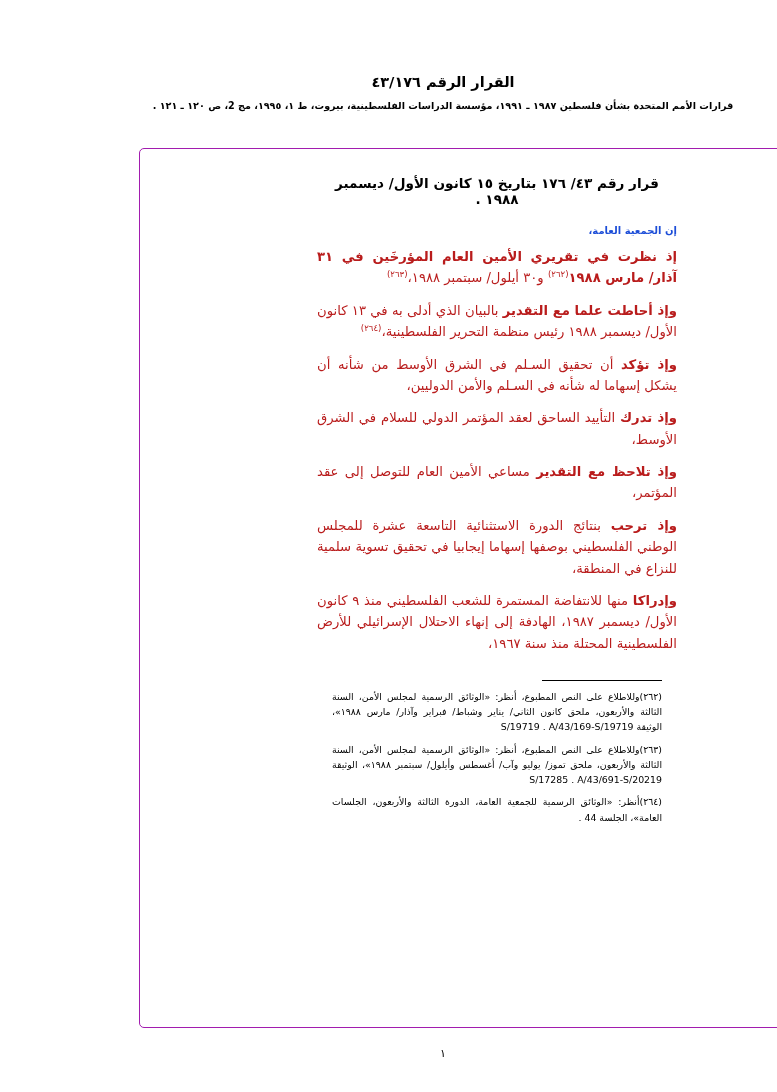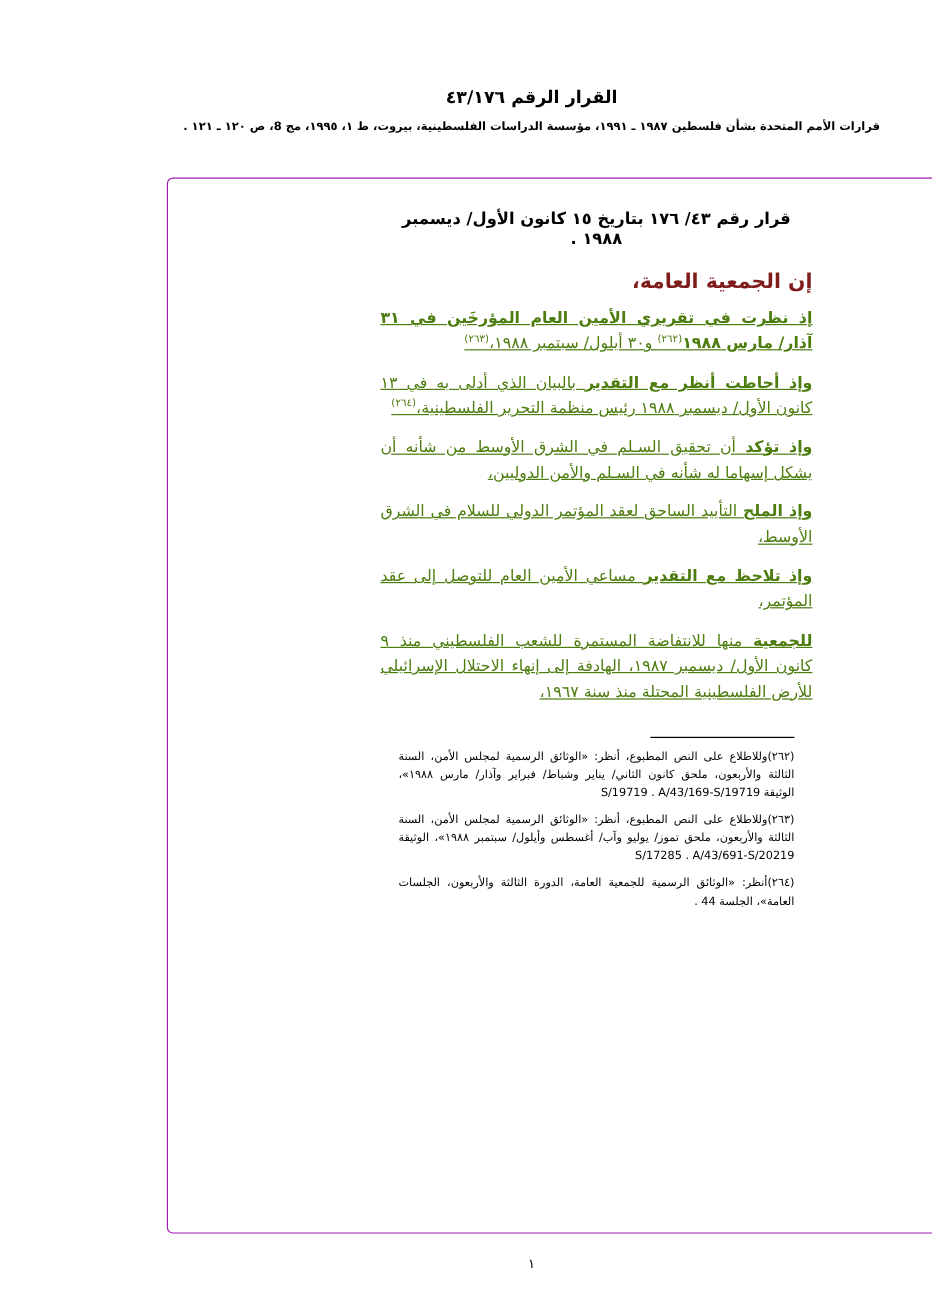--- a/index.html
+++ b/index.html
@@ -71,22 +71,21 @@
     margin: 0 auto 0 auto;
     text-align: right;
     direction: rtl;
   }
 
   .para {
     font-size: 13.2px;
     line-height: 1.62;
     margin: 0 0 11px 0;
     text-align: right;
-    color: #4d7c0f;
-    text-decoration: underline;
+    color: #b91c1c;
   }
   .para.justify {
     text-align: justify;
     text-align-last: right;
   }
   .title-line {
     font-size: 13.6px;
     font-weight: bold;
     line-height: 1.6;
     margin: 0;
@@ -97,25 +96,25 @@
     font-size: 13.6px;
     font-weight: bold;
     text-align: center;
     margin: 0 0 18px 0;
     color: #000;
   }
   .title-block {
     margin: 0 0 18px 0;
   }
   .org-line {
-    font-size: 17px;
+    font-size: 10px;
     font-weight: bold;
     margin: 0 0 10px 0;
     text-align: right;
-    color: #7f1d1d;
+    color: #1d4ed8;
   }
   .bold-inline {
     font-weight: bold;
   }
   .fnref {
     font-size: 8.6px;
     vertical-align: super;
     font-weight: normal;
   }
 
@@ -161,44 +160,45 @@
     color: #000;
   }
 </style>
 </head>
 <body>
 
 <div class="page">
 
   <div class="doc-header">
     <div class="res-number">القرار الرقم ٤٣/١٧٦</div>
-    <div class="source-line">قرارات الأمم المتحدة بشأن فلسطين ١٩٨٧ ـ ١٩٩١، مؤسسة الدراسات الفلسطينية، بيروت، ط ١، ١٩٩٥، مج 8، ص ١٢٠ ـ ١٢١ .</div>
+    <div class="source-line">قرارات الأمم المتحدة بشأن فلسطين ١٩٨٧ ـ ١٩٩١، مؤسسة الدراسات الفلسطينية، بيروت، ط ١، ١٩٩٥، مج 2، ص ١٢٠ ـ ١٢١ .</div>
   </div>
 
   <div class="green-frame">
     <div class="content">
       <div class="body-col">
 
         <div class="heading-res">قرار رقم ٤٣/ ١٧٦ بتاريخ ١٥ كانون الأول/ ديسمبر ١٩٨٨ .</div>
 
 
         <div class="org-line">إن الجمعية العامة،</div>
 
         <p class="para justify"><span class="bold-inline">إذ نظرت في تقريري الأمين العام المؤرخَين في ٣١ آذار/ مارس ١٩٨٨</span><span class="fnref">(٢٦٢)</span><span> و٣٠ أيلول/ سبتمبر ١٩٨٨،</span><span class="fnref">(٢٦٣)</span></p>
 
-        <p class="para justify"><span class="bold-inline">وإذ أحاطت أنظر مع التقدير</span><span> بالبيان الذي أدلى به في ١٣ كانون الأول/ ديسمبر ١٩٨٨ رئيس منظمة التحرير الفلسطينية،</span><span class="fnref">(٢٦٤)</span></p>
+        <p class="para justify"><span class="bold-inline">وإذ أحاطت علما مع التقدير</span><span> بالبيان الذي أدلى به في ١٣ كانون الأول/ ديسمبر ١٩٨٨ رئيس منظمة التحرير الفلسطينية،</span><span class="fnref">(٢٦٤)</span></p>
 
         <p class="para justify"><span class="bold-inline">وإذ تؤكد</span><span> أن تحقيق السـلم في الشرق الأوسط من شأنه أن يشكل إسهاما له شأنه في السـلم والأمن الدوليين،</span></p>
 
-        <p class="para justify"><span class="bold-inline">وإذ الملح</span><span> التأييد الساحق لعقد المؤتمر الدولي للسلام في الشرق الأوسط،</span></p>
+        <p class="para justify"><span class="bold-inline">وإذ تدرك</span><span> التأييد الساحق لعقد المؤتمر الدولي للسلام في الشرق الأوسط،</span></p>
 
         <p class="para justify"><span class="bold-inline">وإذ تلاحظ مع التقدير</span><span> مساعي الأمين العام للتوصل إلى عقد المؤتمر،</span></p>
 
-
-        <p class="para justify"><span class="bold-inline">للجمعية</span><span> منها للانتفاضة المستمرة للشعب الفلسطيني منذ ٩ كانون الأول/ ديسمبر ١٩٨٧، الهادفة إلى إنهاء الاحتلال الإسرائيلي للأرض الفلسطينية المحتلة منذ سنة ١٩٦٧،</span></p>
+        <p class="para justify"><span class="bold-inline">وإذ ترحب</span><span> بنتائج الدورة الاستثنائية التاسعة عشرة للمجلس الوطني الفلسطيني بوصفها إسهاما إيجابيا في تحقيق تسوية سلمية للنزاع في المنطقة،</span></p>
+
+        <p class="para justify"><span class="bold-inline">وإدراكا</span><span> منها للانتفاضة المستمرة للشعب الفلسطيني منذ ٩ كانون الأول/ ديسمبر ١٩٨٧، الهادفة إلى إنهاء الاحتلال الإسرائيلي للأرض الفلسطينية المحتلة منذ سنة ١٩٦٧،</span></p>
 
 
       </div>
 
       <div class="footnote-area">
         <div class="fn-rule"></div>
 
         <p class="footnote"><span class="fn-num">(٢٦٢)</span><span>وللاطلاع على النص المطبوع، أنظر: «الوثائق الرسمية لمجلس الأمن، السنة الثالثة والأربعون، ملحق كانون الثاني/ يناير وشباط/ فبراير وآذار/ مارس ١٩٨٨»، الوثيقة </span><span class="ltr">A/43/169-S/19719</span> <span class="ltr">S/19719 .</span></p>
 
         <p class="footnote"><span class="fn-num">(٢٦٣)</span><span>وللاطلاع على النص المطبوع، أنظر: «الوثائق الرسمية لمجلس الأمن، السنة الثالثة والأربعون، ملحق تموز/ يوليو وآب/ أغسطس وأيلول/ سبتمبر ١٩٨٨»، الوثيقة </span><span class="ltr">A/43/691-S/20219</span> <span class="ltr">S/17285 .</span></p>

